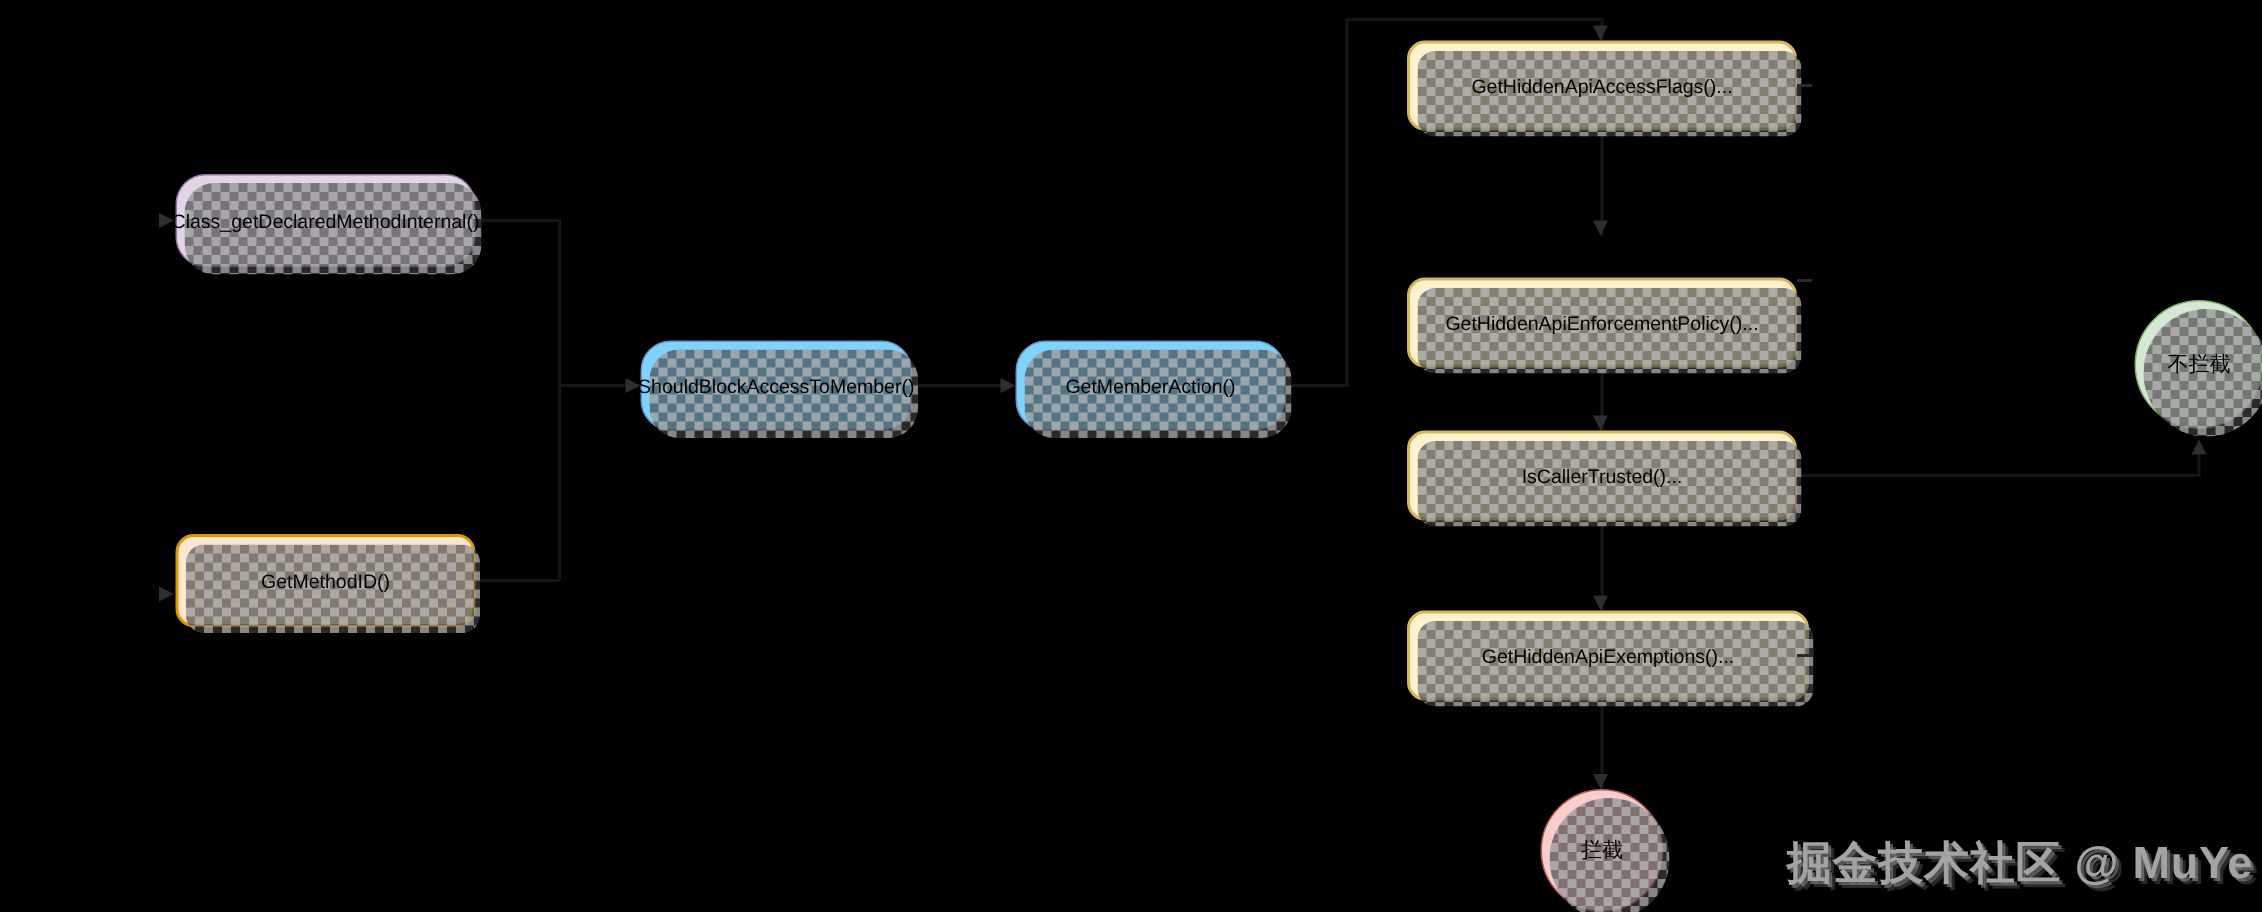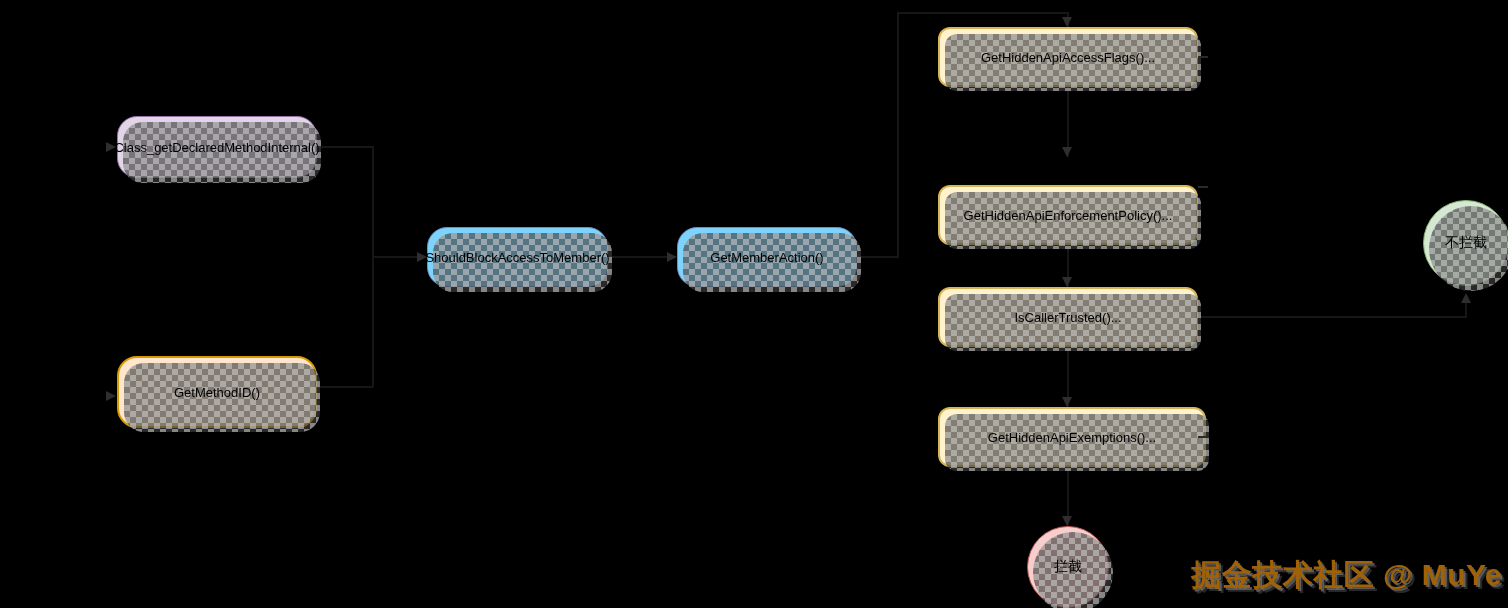--- a/index.html
+++ b/index.html
@@ -34,21 +34,21 @@
   .purple{background:#E1D5E7;border-color:#9673A6;}
   .blue{background:#7dd3fc;border-color:#6C8EBF;}
   .yellow{background:#FFF2CC;border-color:#D6B656;border-width:2px;border-radius:12px;}
   .orange{background:#FFE6CC;border-color:#D79B00;border-width:2px;border-radius:12px;}
   .circle{border-radius:50%;border:1px solid;font-size:14px;}
   .green{background:#D5E8D4;border-color:#82B366;}
   .red{background:#F8CECC;border-color:#B85450;}
 
   
   .n-class   {left:117px;top:116px;width:200px;height:62px;}
-  .n-method  {left:117px;top:356px;width:200px;height:72px;border-radius:20px;}
+  .n-method  {left:117px;top:356px;width:200px;height:62px;}
   .n-should  {left:427px;top:227px;width:181px;height:60px;}
   .n-member  {left:677px;top:227px;width:180px;height:60px;}
   .n-flags   {left:938px;top:27px; width:260px;height:60px;}
   .n-policy  {left:938px;top:157px;width:260px;height:60px;margin-top:28px;}
   .n-trusted {left:938px;top:287px;width:260px;height:60px;}
   .n-exempt  {left:938px;top:407px;width:268px;height:60px;}
   .n-noblock {left:1423px;top:200px;width:86px;height:86px;}
   .n-block   {left:1027px;top:526px;width:82px;height:82px;}
 
   
@@ -57,21 +57,21 @@
   .arrow.right{border-top:5px solid transparent;border-bottom:5px solid transparent;border-left:10px solid #2e2e2e;}
   .arrow.down {border-left:5px solid transparent;border-right:5px solid transparent;border-top:10px solid #2e2e2e;}
   .arrow.up   {border-left:5px solid transparent;border-right:5px solid transparent;border-bottom:10px solid #2e2e2e;}
   .stub{position:absolute;background:#2a2a2a;height:2px;width:10px;z-index:3;}
 
   
   #watermark{
     position:absolute;
     right:6px;bottom:12px;
     font-size:30px;font-weight:bold;
-    color:#a16207;letter-spacing:.5px;
+    color:#a3a3a3;letter-spacing:.5px;
     text-shadow:2px 2px 0 rgba(150,150,150,.55), 4px 4px 0 rgba(80,80,80,.5);
     z-index:4;
   }
 </style>
 </head>
 <body>
 
 <div id="canvas">
 
   <div class="arrow right" style="left:106px;top:142px;"></div>

